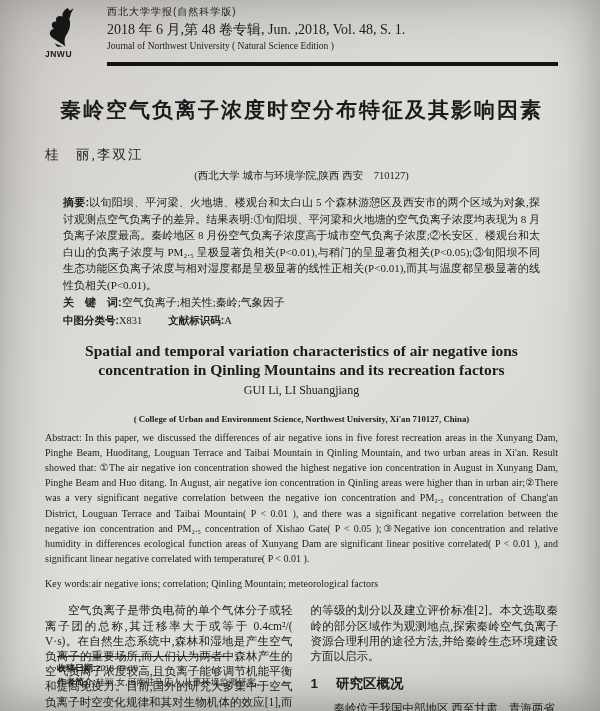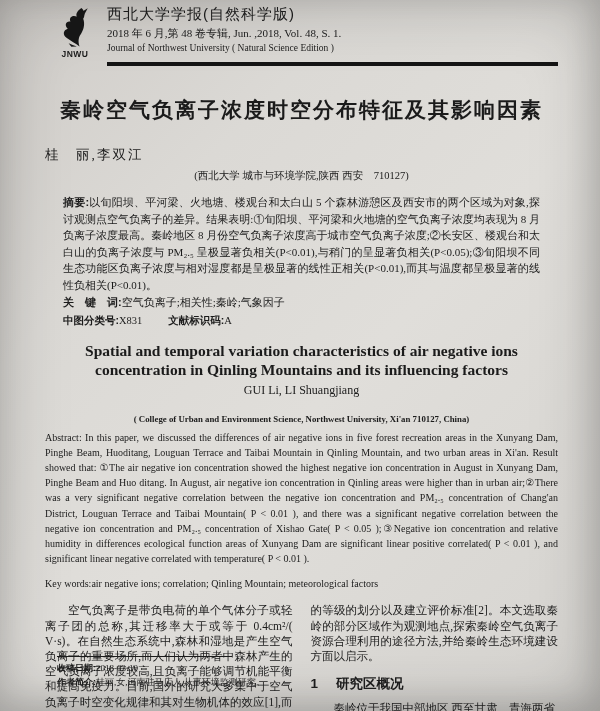--- a/index.html
+++ b/index.html
@@ -7,25 +7,25 @@
   .page{
     position:relative;width:600px;height:711px;overflow:hidden;
     background:linear-gradient(135deg,#cfccc8 0%,#dbd9d5 28%,#e0deda 55%,#d6d4d0 100%);
     box-shadow:inset 0 0 70px rgba(0,0,0,.22), inset -6px -8px 30px rgba(0,0,0,.12);
     color:#1b1b1b;
   }
   .content{position:absolute;top:0;left:0;right:0;bottom:0;padding:5px 42px 0 45px;}
 
   
   .header{display:flex;align-items:flex-start;}
-  .logo-box{width:60px;flex:0 0 60px;text-align:center;padding-top:2px;}
+  .logo-box{width:60px;flex:0 0 60px;padding-top:2px;}
   .logo-box .jnwu{font-family:"Liberation Sans",sans-serif;font-size:8.5px;font-weight:bold;letter-spacing:.5px;margin-top:-2px;}
   .header-lines{flex:1;padding-left:2px;}
-  .hl1{font-family:"Liberation Sans",sans-serif;font-size:15px;letter-spacing:1px;}
-  .hl2{font-size:11px;margin-top:2px;}
+  .hl1{font-family:"Liberation Sans",sans-serif;font-size:10px;letter-spacing:1px;}
+  .hl2{font-size:14px;margin-top:2px;}
   .hl3{font-size:9.5px;margin-top:2px;}
   .header-rule{height:4px;background:#141414;margin:3px 0 0 62px;}
 
   
   .title-cn{margin-top:30px;text-align:center;font-family:"Liberation Sans","DejaVu Sans",sans-serif;
     font-weight:bold;font-size:21px;letter-spacing:2px;}
   .authors-cn{margin-top:22px;font-size:13.5px;letter-spacing:2px;}
   .affil-cn{margin-top:5px;text-align:center;font-size:10.5px;}
 
   
@@ -88,21 +88,21 @@
     <div class="affil-cn">(西北大学 城市与环境学院,陕西 西安　710127)</div>
 
     <p class="abs-cn"><span class="lbl">摘要:</span><span>以旬阳坝、平河梁、火地塘、楼观台和太白山 5 个森林游憩区及西安市的两个区域为对象,探讨观测点空气负离子的差异。结果表明:①旬阳坝、平河梁和火地塘的空气负离子浓度均表现为 8 月负离子浓度最高。秦岭地区 8 月份空气负离子浓度高于城市空气负离子浓度;②长安区、楼观台和太白山的负离子浓度与 PM₂.₅ 呈极显著负相关(P&lt;0.01),与稍门的呈显著负相关(P&lt;0.05);③旬阳坝不同生态功能区负离子浓度与相对湿度都是呈极显著的线性正相关(P&lt;0.01),而其与温度都呈极显著的线性负相关(P&lt;0.01)。</span></p>
 
     <div class="kw-cn"><span class="lbl">关　键　词:</span><span>空气负离子;相关性;秦岭;气象因子</span></div>
 
     <div class="clc-line"><span class="lbl">中图分类号:</span><span class="val">X831</span><span class="lbl">文献标识码:</span><span>A</span></div>
 
     <div class="title-en">
       <div>Spatial and temporal variation characteristics of air negative ions</div>
-      <div>concentration in Qinling Mountains and its influencing factors</div>
+      <div>concentration in Qinling Mountains and its recreation factors</div>
     </div>
     <div class="authors-en">GUI Li, LI Shuangjiang</div>
     <div class="affil-en">( College of Urban and Environment Science, Northwest University, Xi'an 710127, China)</div>
 
     <p class="abs-en"><span class="lbl">Abstract:</span> <span>In this paper, we discussed the differences of air negative ions in five forest recreation areas in the Xunyang Dam, Pinghe Beam, Huoditang, Louguan Terrace and Taibai Mountain in Qinling Mountain, and two urban areas in Xi'an. Result showed that: ①The air negative ion concentration showed the highest negative ion concentration in August in Xunyang Dam, Pinghe Beam and Huo ditang. In August, air negative ion concentration in Qinling areas were higher than in urban air;②There was a very significant negative correlation between the negative ion concentration and PM₂.₅ concentration of Chang'an District, Louguan Terrace and Taibai Mountain( P &lt; 0.01 ), and there was a significant negative correlation between the negative ion concentration and PM₂.₅ concentration of Xishao Gate( P &lt; 0.05 );③Negative ion concentration and relative humidity in differences ecological function areas of Xunyang Dam are significant linear positive correlated( P &lt; 0.01 ), and significant linear negative correlated with temperature( P &lt; 0.01 ).</span></p>
 
     <div class="kw-en"><span class="lbl">Key words:</span><span>air negative ions; correlation; Qinling Mountain; meteorological factors</span></div>
 
     <div class="columns">
       <div class="col">

